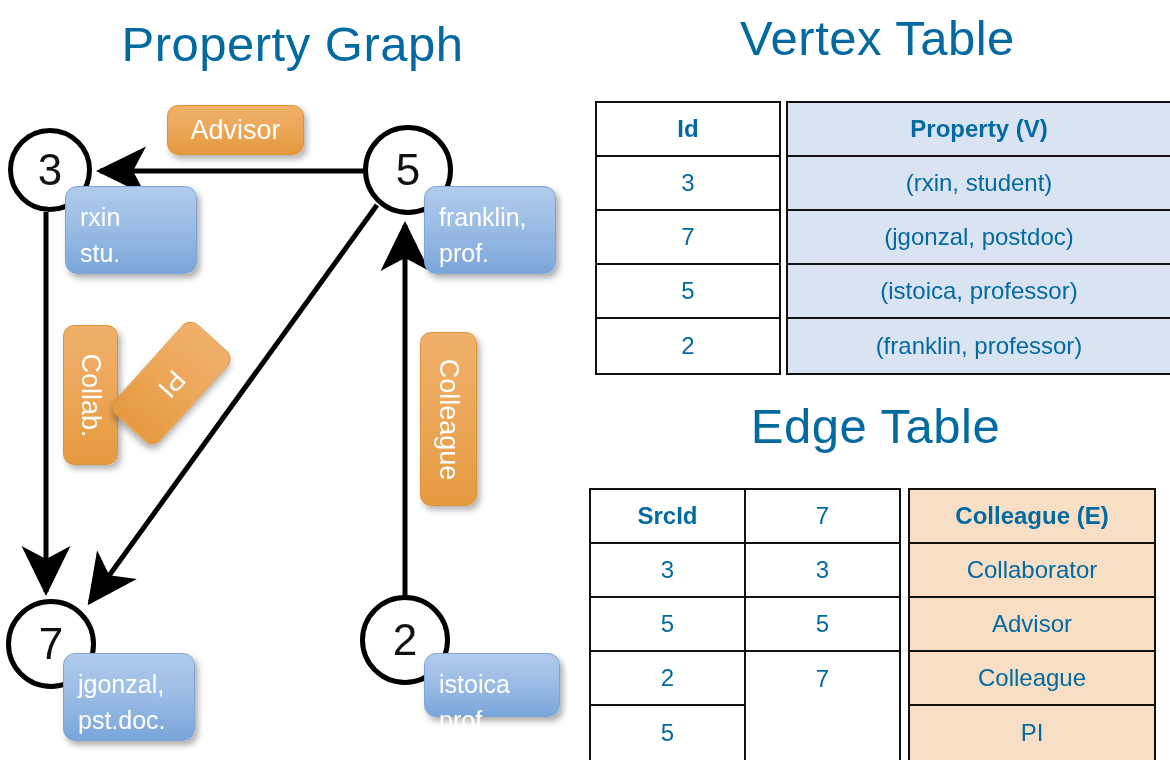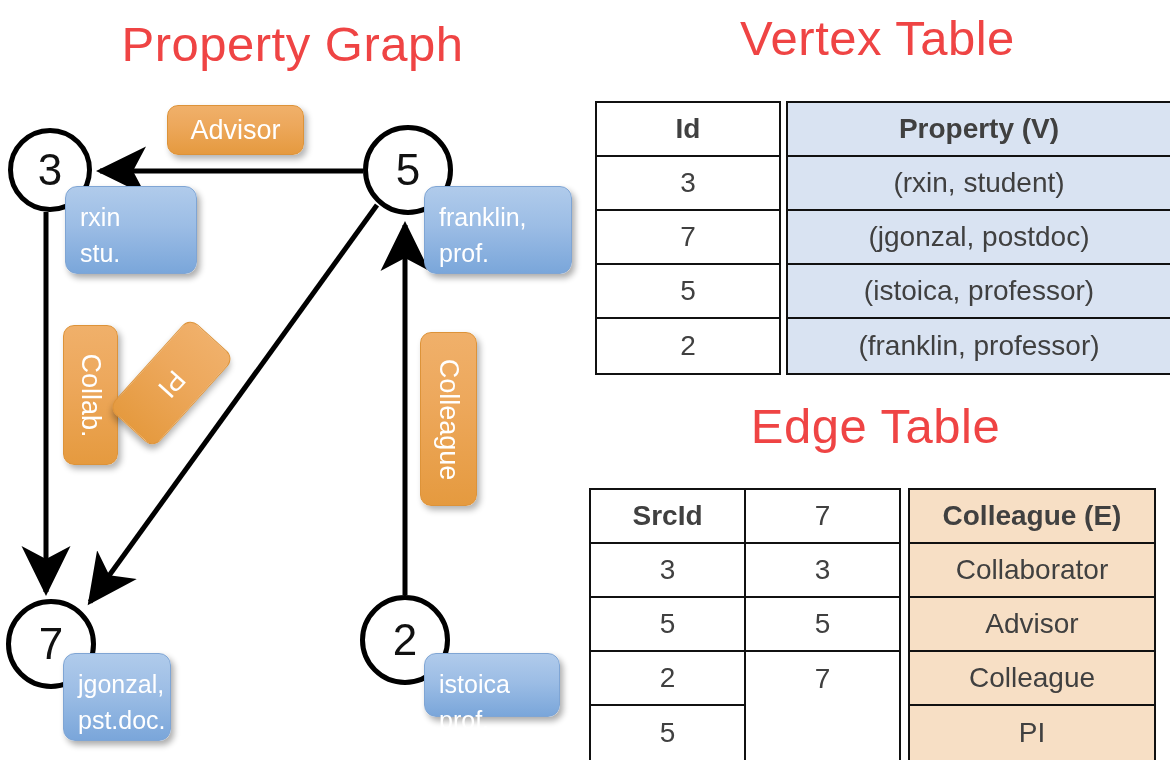--- a/index.html
+++ b/index.html
@@ -20,21 +20,21 @@
 
   .page { position: absolute; inset: 0; }
 
   
   .big-title {
     position: absolute;
     font-family: "Liberation Sans", sans-serif;
     font-weight: 300;
     font-size: 49px;
     letter-spacing: 0.5px;
-    color: #ef4444;
+    color: #0369a1;
     white-space: nowrap;
     text-align: center;
   }
   #title-property-graph { left: 0;   top: 16px;  width: 585px; }
   #title-vertex-table   { left: 585px; top: 10px;  width: 585px; }
   #title-edge-table     { left: 583px; top: 398px; width: 585px; }
 
   
   #graph-canvas {
     position: absolute;
@@ -81,22 +81,22 @@
     box-sizing: border-box;
     padding: 12px 4px 10px 14px;
     color: #ffffff;
     font-family: "Liberation Sans", sans-serif;
     font-weight: 300;
     font-size: 25px;
     line-height: 1.45;
     z-index: 6;
   }
   #prop-box-3 { left: 65px;  top: 186px; width: 132px; height: 88px; }
-  #prop-box-5 { left: 424px; top: 186px; width: 148px; height: 88px; }
-  #prop-box-7 { left: 63px;  top: 653px; width: 108px; height: 88px; }
+  #prop-box-5 { left: 424px; top: 186px; width: 132px; height: 88px; }
+  #prop-box-7 { left: 63px;  top: 653px; width: 132px; height: 88px; }
   #prop-box-2 { left: 424px; top: 653px; width: 136px; height: 64px; }
   .prop-line { display: block; white-space: nowrap; }
 
   
   .edge-label {
     position: absolute;
     border-radius: 11px;
     background: linear-gradient(to bottom, #f0b06a 0%, #eda85c 40%, #e59a3f 100%);
     border: 1px solid #dd9339;
     box-shadow: 3px 4px 6px rgba(0,0,0,0.30);
@@ -139,22 +139,22 @@
     box-sizing: border-box;
   }
   .tbl-cell {
     box-sizing: border-box;
     display: flex;
     align-items: center;
     justify-content: center;
     border-bottom: 2px solid #111;
     font-family: "Liberation Sans", sans-serif;
     font-weight: 300;
-    font-size: 28px;
-    color: #404040;
+    font-size: 24px;
+    color: #0369a1;
     white-space: nowrap;
   }
   .tbl-cell:last-child { border-bottom: none; }
   .tbl-cell.head { font-weight: 700; }
   .col-white { background: #ffffff; }
   .col-blue  { background: #d9e3f2; }
   .col-orange{ background: #f7dfc5; }
 
   
   #vertex-table { left: 595px; top: 101px; }

